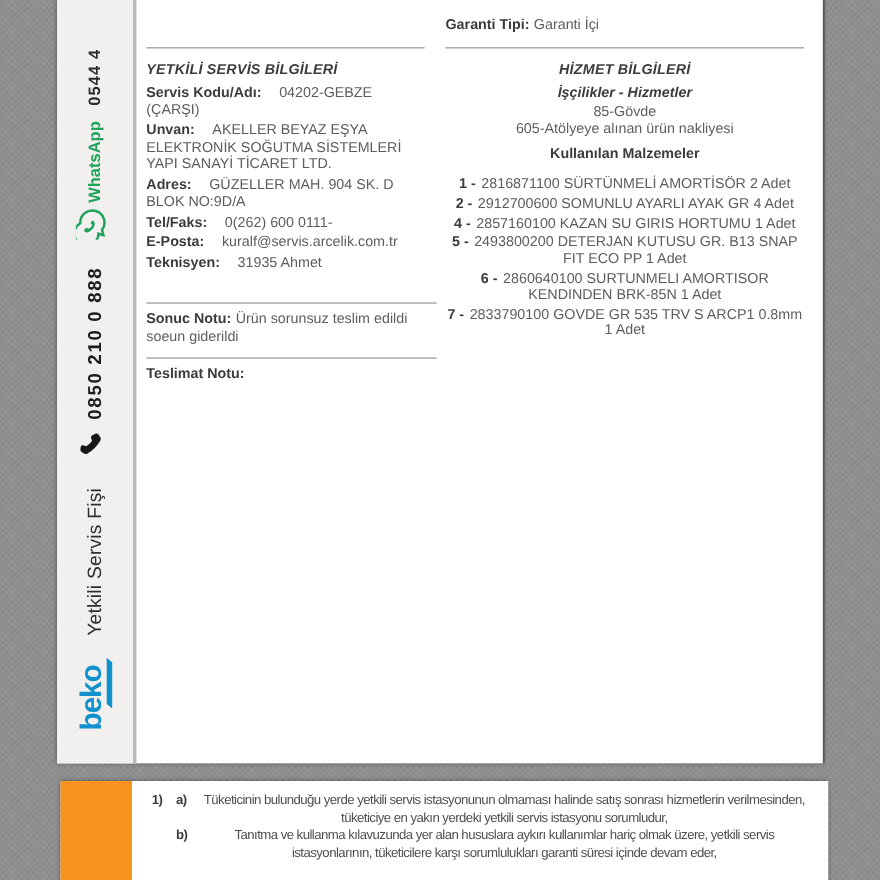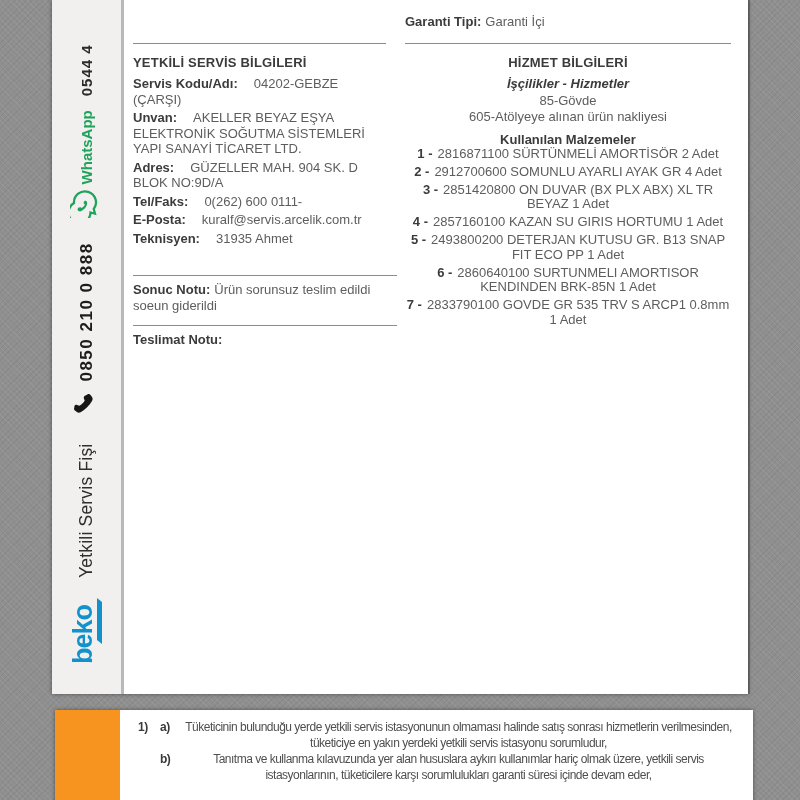--- a/index.html
+++ b/index.html
@@ -33,26 +33,26 @@
   .hotline{flex:none; font-size:17px; font-weight:bold; color:#1c1c1c; letter-spacing:1.5px; margin-left:6px; white-space:nowrap;}
   .wa-ic{flex:none; margin-left:24px;}
   .wa-text{flex:none; font-size:15px; font-weight:bold; color:var(--wa-green); margin-left:4px; white-space:nowrap;}
   .wa-num{flex:none; font-size:15px; font-weight:bold; color:#2b2b2b; margin-left:14px; letter-spacing:1px; white-space:nowrap;}
 
   .doc{position:absolute; left:72px; top:16px; width:716px; height:694px; font-size:13px; color:#5d5d5d;}
   .col-left{position:absolute; left:9px; top:0; width:253px;}
   .col-right{position:absolute; left:281px; top:0; width:326px;}
   .rule{height:0; border-top:1px solid #8c8c8c;}
   b, .bold{color:#3b3b3b;}
-  .h-sec{font-weight:bold; color:#3b3b3b; font-size:13px; margin:11px 0 6px 0; letter-spacing:0.2px;}
+  .h-sec{font-weight:bold; color:#3b3b3b; font-size:13px; margin:11px 0 6px 0; letter-spacing:0.2px;font-style:italic;}
   .field{line-height:15.5px; margin-bottom:3px;}
   .field b{margin-right:16px;}
   .lab-title{font-weight:bold; color:#3b3b3b; line-height:15px; margin-bottom:2px;font-style:italic;}
   .lab-line{line-height:15.5px;}
-  .mats-title{font-weight:bold; color:#3b3b3b; margin:8px 0 0 0;}
+  .mats-title{font-weight:bold; color:#3b3b3b; margin:8px 0 13px 0;}
   .mat{line-height:14.8px; margin-bottom:3px;}
   .mat b{margin-right:5px;}
   .warranty{position:absolute; top:-2px; left:281px; line-height:15px;}
   .warranty b{margin-right:4px;}
   .note{line-height:15.5px; margin:6px 0;}
   .note b{margin-right:4px;}
   .info-box{
     position:absolute; left:9px; top:572px; width:243px; height:83px;
     border:1.5px solid #4c4c4c; padding:2px 3px; box-sizing:content-box;
     font-size:12.5px; line-height:15px; color:#5d5d5d;
@@ -150,21 +150,20 @@
       <div class="col-right" style="top:27px;text-align:center;">
         <div class="rule" style="width:326px;"></div>
         <div class="h-sec">HİZMET BİLGİLERİ</div>
         <div class="lab-title">İşçilikler - Hizmetler</div>
         <div class="lab-line">85-Gövde</div>
         <div class="lab-line">605-Atölyeye alınan ürün nakliyesi</div>
         <div class="mats-title">Kullanılan Malzemeler</div>
 
         <div class="mat"><b>1 -</b><span>2816871100 SÜRTÜNMELİ AMORTİSÖR 2 Adet</span></div>
         <div class="mat"><b>2 -</b><span>2912700600 SOMUNLU AYARLI AYAK GR 4 Adet</span></div>
-        <div class="mat"><b>3 -</b><span>2851420800 ON DUVAR (BX PLX ABX) XL TR BEYAZ 1 Adet</span></div>
         <div class="mat"><b>4 -</b><span>2857160100 KAZAN SU GIRIS HORTUMU 1 Adet</span></div>
         <div class="mat"><b>5 -</b><span>2493800200 DETERJAN KUTUSU GR. B13 SNAP FIT ECO PP 1 Adet</span></div>
         <div class="mat"><b>6 -</b><span>2860640100 SURTUNMELI AMORTISOR KENDINDEN BRK-85N 1 Adet</span></div>
         <div class="mat"><b>7 -</b><span>2833790100 GOVDE GR 535 TRV S ARCP1 0.8mm 1 Adet</span></div>
       </div>
 
 
     </div>
   </div>
 

